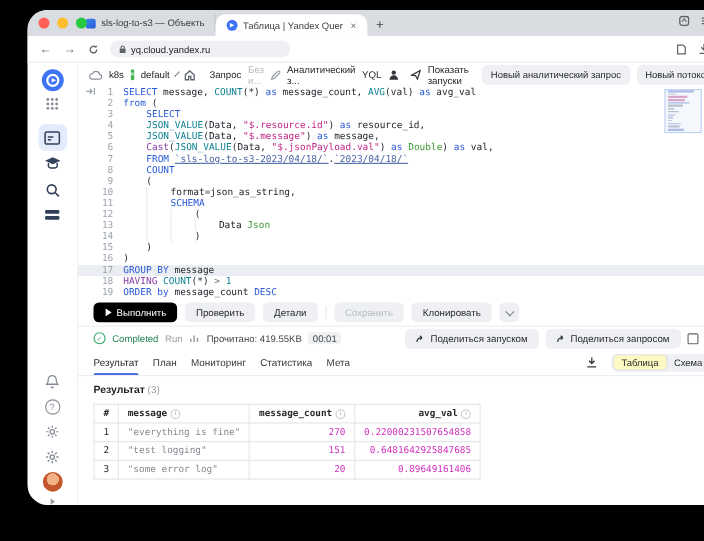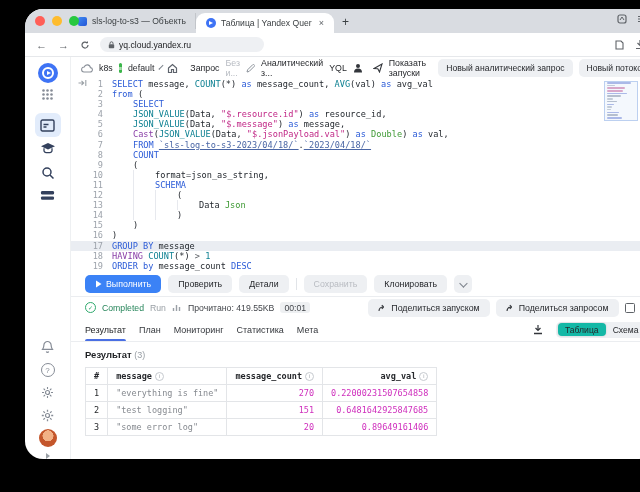--- a/index.html
+++ b/index.html
@@ -54,21 +54,21 @@
   .ind{display:inline-block;width:21px;height:10.1px;border-left:1px solid #e7e9ee;vertical-align:top}
   .ind.i0{border-left:none}
   .minimap{position:absolute;right:22px;top:3px;width:28px;height:64px}
   .mm{height:1.6px;margin-bottom:1.1px;border-radius:1px}
   .mmview{position:absolute;left:-3px;right:-3px;top:-1px;height:38px;border:1px solid #bcd0f0;background:rgba(150,185,240,.10)}
   .expandicon{position:absolute;left:7px;top:0;color:#9aa0a6}
   
   .actions{height:25px;display:flex;align-items:center;gap:7px;padding-left:14px;flex:none}
   .btn{height:18px;border-radius:5px;background:#eef0f3;display:flex;align-items:center;gap:4px;
     padding:0 10px;font-size:8.8px;color:#26282c;white-space:nowrap}
-  .btn.primary{background:#3b82f6;color:#fff}
+  .btn.primary{background:#000000;color:#fff}
   .btn.disabled{color:#b9bcc2}
   .btn.iconbtn{padding:0 6px}
   .vsep{width:1px;height:12px;background:#e1e4e8}
   
   .statusrow{height:21px;border-top:1px solid #ebedf0;display:flex;align-items:center;gap:6px;
     padding:0 10px 0 14px;font-size:8.7px;color:#43464b;flex:none}
   .okcirc{width:9px;height:9px;border:1.1px solid #2fa96d;border-radius:50%;display:inline-flex;
     align-items:center;justify-content:center;color:#2fa96d;font-size:6px;flex:none}
   .stategreen{color:#26855a}
   .graytxt{color:#9aa0a6}
@@ -76,21 +76,21 @@
   .winbtn{color:#5f6368;display:flex;align-items:center}
   .sqr{width:8px;height:8px;border:1.1px solid #5f6368;border-radius:1.5px}
   
   .tabsrow{height:23px;border-bottom:1px solid #ebedf0;display:flex;align-items:center;gap:13px;
     padding:0 10px 0 14px;font-size:9px;color:#35383d;flex:none}
   .rtab{height:23px;display:flex;align-items:center;position:relative}
   .rtab.active{color:#1f2124}
   .rtab.active::after{content:"";position:absolute;left:0;right:0;bottom:0;height:2px;background:#4a6fe3;border-radius:2px 2px 0 0}
   .seg{display:flex;background:#eef0f3;border-radius:5px;padding:1.5px;font-size:8.6px}
   .seg span{padding:1.5px 7px;border-radius:4px;color:#26282c}
-  .seg .on{background:#14b8a6;box-shadow:0 0 2px rgba(0,0,0,.18)}
+  .seg .on{background:#fef9c3;box-shadow:0 0 2px rgba(0,0,0,.18)}
   
   .results{padding:7px 0 0 14px;font-size:9px;color:#1f2124}
   .rtitle{font-weight:bold;font-size:9.5px}
   .rcount{color:#9aa0a6;font-weight:normal}
   .res-table{border-collapse:collapse;margin-top:7px;font-family:"DejaVu Sans Mono",monospace;font-size:8.5px}
   .res-table th,.res-table td{border:1px solid #e3e5e8;padding:3px 8px;white-space:nowrap}
   .res-table th{font-weight:bold;color:#26282c;text-align:left}
   .res-table th.r{text-align:right}
   .res-table td.r{text-align:right}
   .info{display:inline-flex;width:7px;height:7px;border:1px solid #c6cacf;border-radius:50%;color:#9aa0a6;

